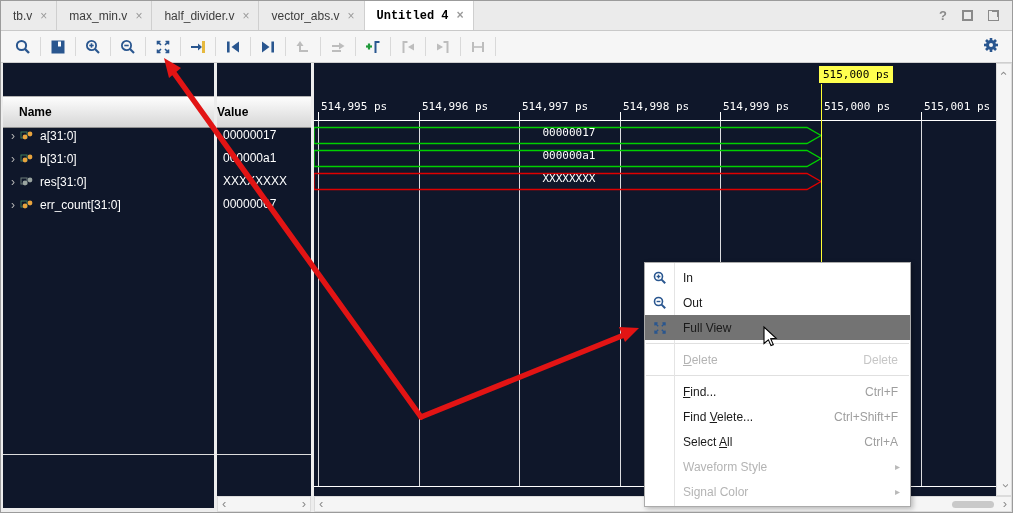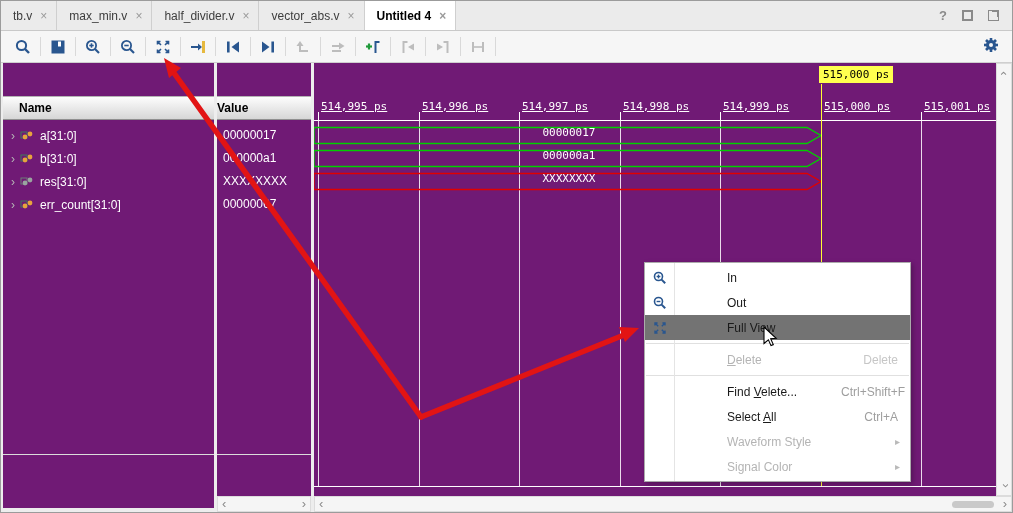--- a/index.html
+++ b/index.html
@@ -5,63 +5,63 @@
   * { box-sizing: border-box; margin:0; padding:0; }
   body { background:#fff; font-family:"Liberation Sans", sans-serif; }
   .window { position:relative; width:1013px; height:513px; border:1px solid #9b9b9b;
             background:#ededed; overflow:hidden;padding-left:40px; }
 
   
   .tabbar { position:absolute; top:0; left:0; right:0; height:30px; background:#ebebeb;
             border-bottom:1px solid #c9c9c9; display:flex; align-items:stretch; }
   .tab { display:flex; align-items:center; gap:8px; padding:0 9px 0 12px;
          border-right:1px solid #cfcfcf; font-size:12px; color:#3d3d3d; }
-  .tab.active { background:#fff; font-weight:bold; color:#000; }
+  .tab.active { background:#fff; font-weight:bold; color:#000;font-family:Liberation Mono, monospace; }
   .tab .close { color:#9a9a9a; font-size:12px; }
   .win-controls { margin-left:auto; display:flex; align-items:center; gap:15px;
                   padding-right:13px; color:#8a8a8a; }
   .help-glyph { font-size:13px; font-weight:bold; }
   .boxicon { width:11px; height:11px; border:2px solid #8a8a8a; display:inline-block; position:relative; }
   .boxicon.float { border-width:1px; }
   .boxicon.float::after { content:""; position:absolute; right:-1px; top:-1px; width:5px; height:5px;
                           border-top:2px solid #8a8a8a; border-right:2px solid #8a8a8a; }
 
   
   .toolbar { position:absolute; top:30px; left:0; right:0; height:32px; background:#f6f6f6;
              border-bottom:1px solid #cfcfcf; display:flex; align-items:center; padding-left:7px; }
   .tbtn { width:30px; height:26px; display:flex; align-items:center; justify-content:center; }
   .tsep { width:1px; height:19px; background:#d9d9d9; margin:0 2px; }
   .tspacer { flex:1; }
   .gear-wrap { padding-right:12px; }
 
   
   .main { position:absolute; top:62px; left:0; right:0; bottom:0; background:#ededed; }
-  .panel { position:absolute; background:#701a75; }
+  .panel { position:absolute; background:#0f172a; }
   #names  { left:2px;   top:0; width:211px; height:445px; }
   #values { left:216px; top:0; width:94px;  height:433px; }
   #wavep  { left:313px; top:0; width:682px; height:433px; }
-  .colhead { position:absolute; top:33px; left:0; right:0; height:24px;
+  .colhead { position:absolute; top:33px; left:0; right:0; height:32px;
              background:linear-gradient(#fdfdfd,#d6d6d6); border-top:1px solid #b4b4b4;
              border-bottom:1px solid #8f8f8f; color:#000; font-weight:bold; font-size:12px;
              display:flex; align-items:center; }
   #names  .colhead { padding-left:16px; }
   #values .colhead { justify-content:flex-start; }
   .sigrow { position:absolute; left:0; right:0; height:23px; display:flex; align-items:center;
             color:#fff; font-size:12px; }
   .sigrow .chev { color:#b5b5b5; margin:0 5px 0 8px; font-size:12px; }
   .sigrow .busicon { margin-right:6px; }
   .valrow { position:absolute; left:0; right:0; height:23px; line-height:23px;
             padding-left:6px; color:#fff; font-size:12px; }
   .hline { position:absolute; left:0; right:0; height:1px; background:#dcdcdc; }
 
   
   .cursor-label { position:absolute; left:505px; top:3px; background:#ffff4f; color:#000;
                   font:11px "DejaVu Sans Mono", monospace; padding:2px 4px; }
   .axis-label { position:absolute; top:37px; color:#fff; white-space:nowrap;
-                font:11px "DejaVu Sans Mono", monospace;text-decoration:underline; }
+                font:11px "DejaVu Sans Mono", monospace; }
   .tick { position:absolute; top:49px; width:1px; height:8px; background:#fff; }
   .axis-base { position:absolute; top:57px; left:0; right:0; height:1px; background:#fff; }
   .gridline { position:absolute; top:58px; bottom:10px; width:1px; background:#fff; opacity:.85; }
   .cursorline { position:absolute; left:507px; top:21px; bottom:10px; width:1px; background:#ffff33; }
   .bus { position:absolute; left:0; width:510px; height:19px; }
   .bus .txt { position:absolute; inset:0; text-align:center; line-height:19px; color:#fff;
               font:11px "DejaVu Sans Mono", monospace; }
 
   
   .hscroll { position:absolute; top:433px; height:16px; background:#f5f5f5;
@@ -77,21 +77,21 @@
   .vchev { position:absolute; left:1px; width:12px; text-align:center; font-size:13px; }
   .vchev.up   { top:2px;  transform:rotate(90deg); }
   .vchev.down { bottom:2px; transform:rotate(-90deg); }
 
   
   #menu { position:absolute; left:643px; top:261px; width:267px; background:#fff;
           border:1px solid #ababab; box-shadow:2px 2px 5px rgba(0,0,0,.25);
           padding:2px 0; z-index:5; }
   .gutterline { position:absolute; left:29px; top:0; bottom:0; width:1px; background:#e4e4e4; }
   .mi { position:relative; height:25px; display:flex; align-items:center;
-        font-size:12px; color:#1a1a1a;gap:44px; }
+        font-size:12px; color:#1a1a1a; }
   .mi .ic  { width:29px; display:flex; justify-content:center; flex:none; }
   .mi .lbl { padding-left:9px; white-space:pre; }
   .mi .mn  { text-decoration:underline; }
   .mi .short { margin-left:auto; padding-right:12px; color:#9e9e9e; }
   .mi .subarrow { margin-left:auto; padding-right:10px; color:#b9b9b9; font-size:10px; }
   .mi.hl  { background:#737373; }
   .mi.dis { color:#b4b4b4; } .mi.dis .short { color:#c6c6c6; }
   .msep { height:1px; background:#e0e0e0; margin:3px 1px; }
 
   .overlay { position:absolute; inset:0; z-index:9; pointer-events:none; }
@@ -413,20 +413,25 @@
     </div>
     <div class="msep"></div>
     <div class="mi dis">
       <span class="ic"></span>
       <span class="lbl"><span class="mn">D</span><span>elete</span></span>
       <span class="short">Delete</span>
     </div>
     <div class="msep"></div>
     <div class="mi">
       <span class="ic"></span>
+      <span class="lbl"><span class="mn">F</span><span>ind...</span></span>
+      <span class="short">Ctrl+F</span>
+    </div>
+    <div class="mi">
+      <span class="ic"></span>
       <span class="lbl"><span>Find </span><span class="mn">V</span><span>elete...</span></span>
       <span class="short">Ctrl+Shift+F</span>
     </div>
     <div class="mi">
       <span class="ic"></span>
       <span class="lbl"><span>Select </span><span class="mn">A</span><span>ll</span></span>
       <span class="short">Ctrl+A</span>
     </div>
     <div class="mi dis">
       <span class="ic"></span>

